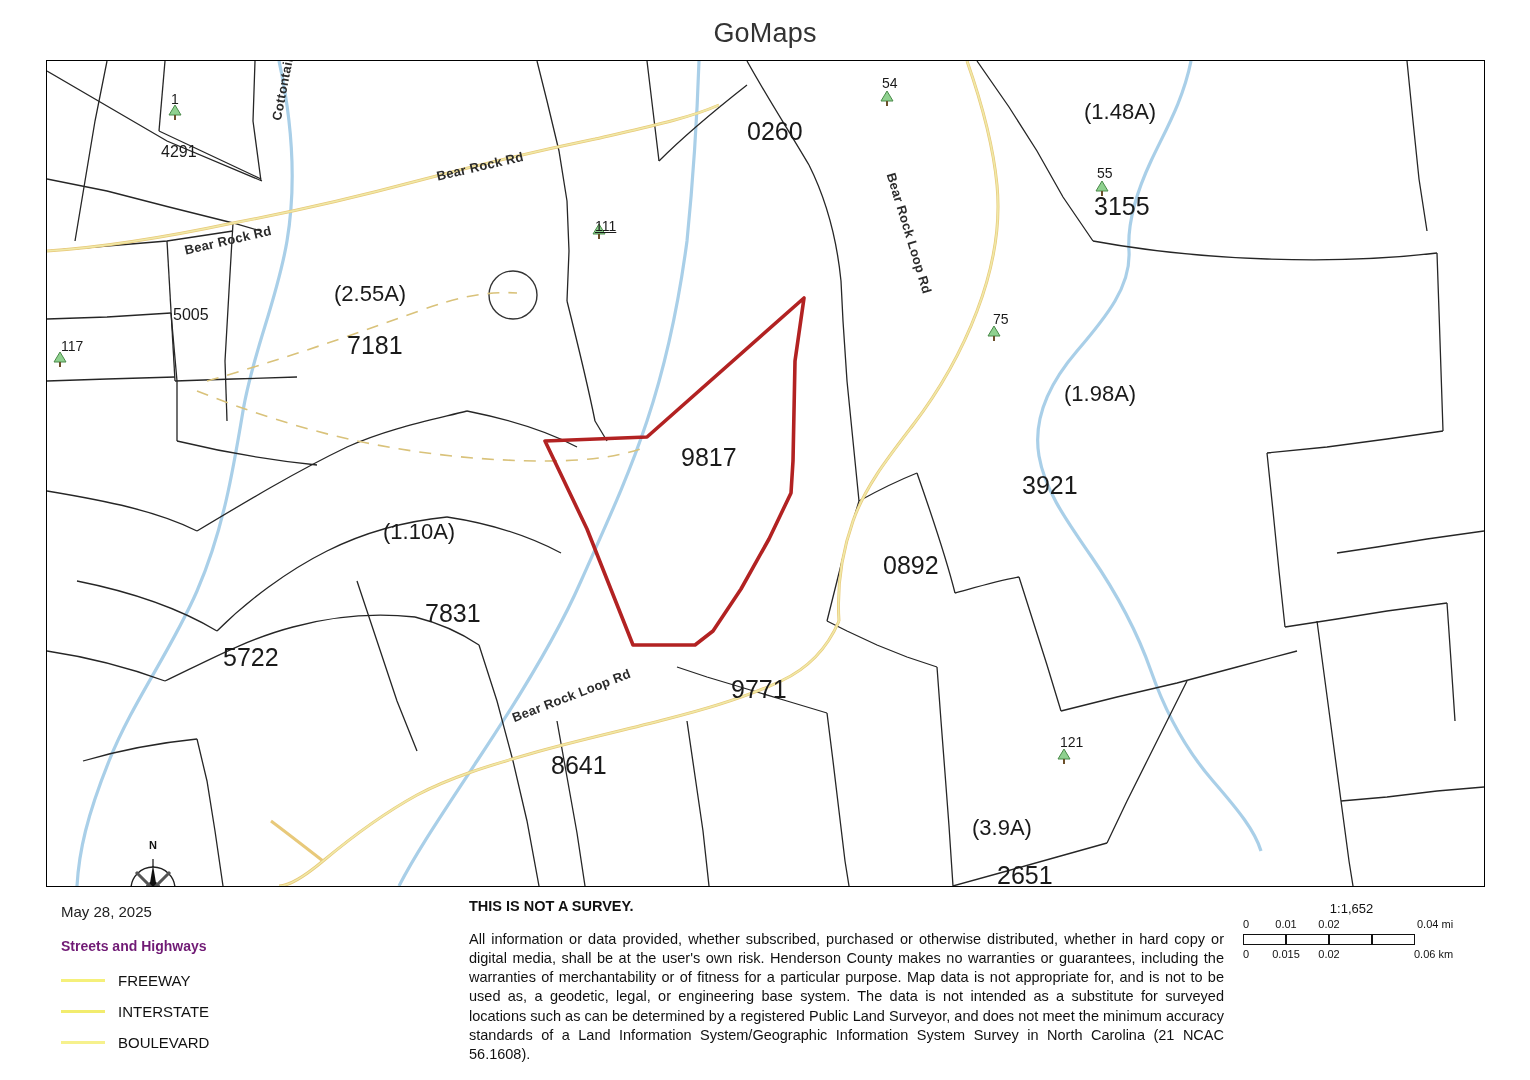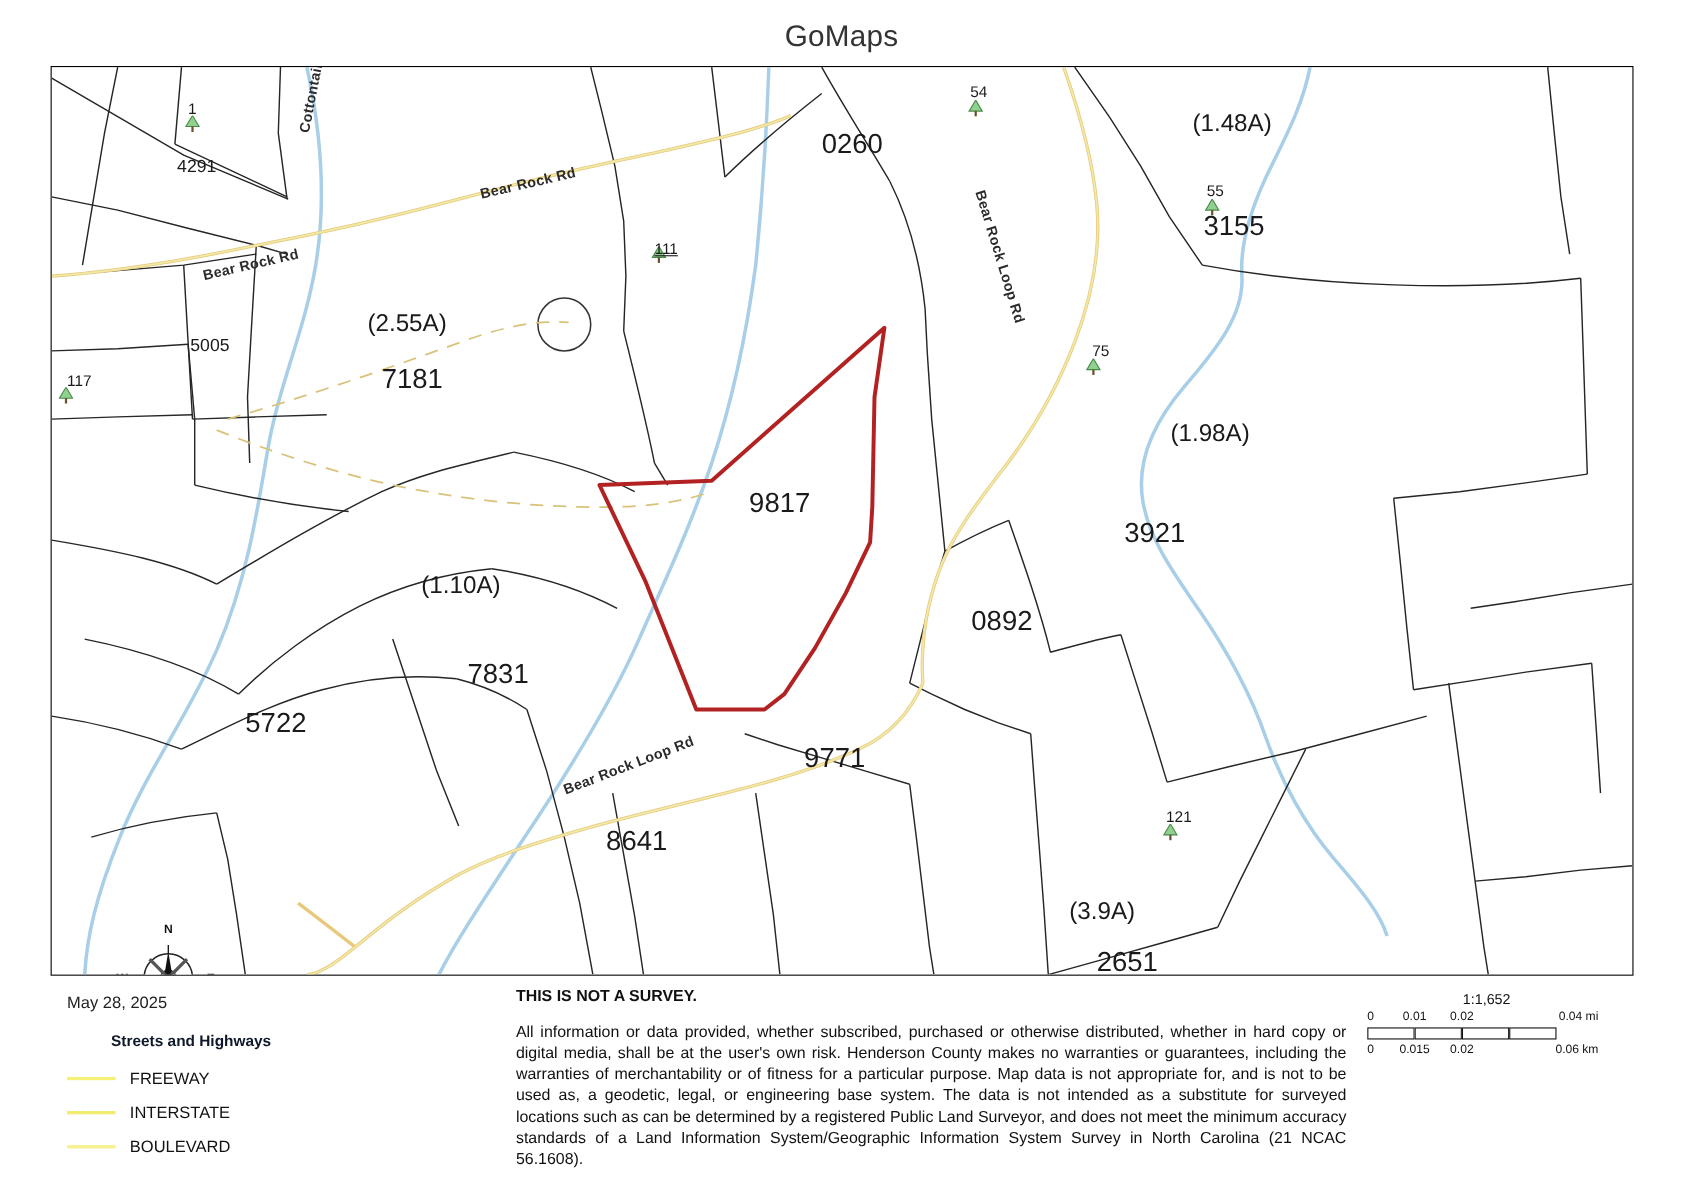--- a/index.html
+++ b/index.html
@@ -104,22 +104,21 @@
     top: 10px;
     font-size: 15px;
     color: #222;
   }
   .legend-title {
     position: absolute;
     left: 50px;
     top: 45px;
     font-size: 14px;
     font-weight: bold;
-    color: #0f172a;
-    margin-left: 40px;
+    color: #701a75;
   }
   .legend-col1 { position: absolute; left: 50px; top: 72px; }
   .legend-col2 { position: absolute; left: 235px; top: 45px; }
   .legend-row {
     display: flex;
     align-items: center;
     height: 31px;
   }
   .legend-swatch {
     width: 44px;

